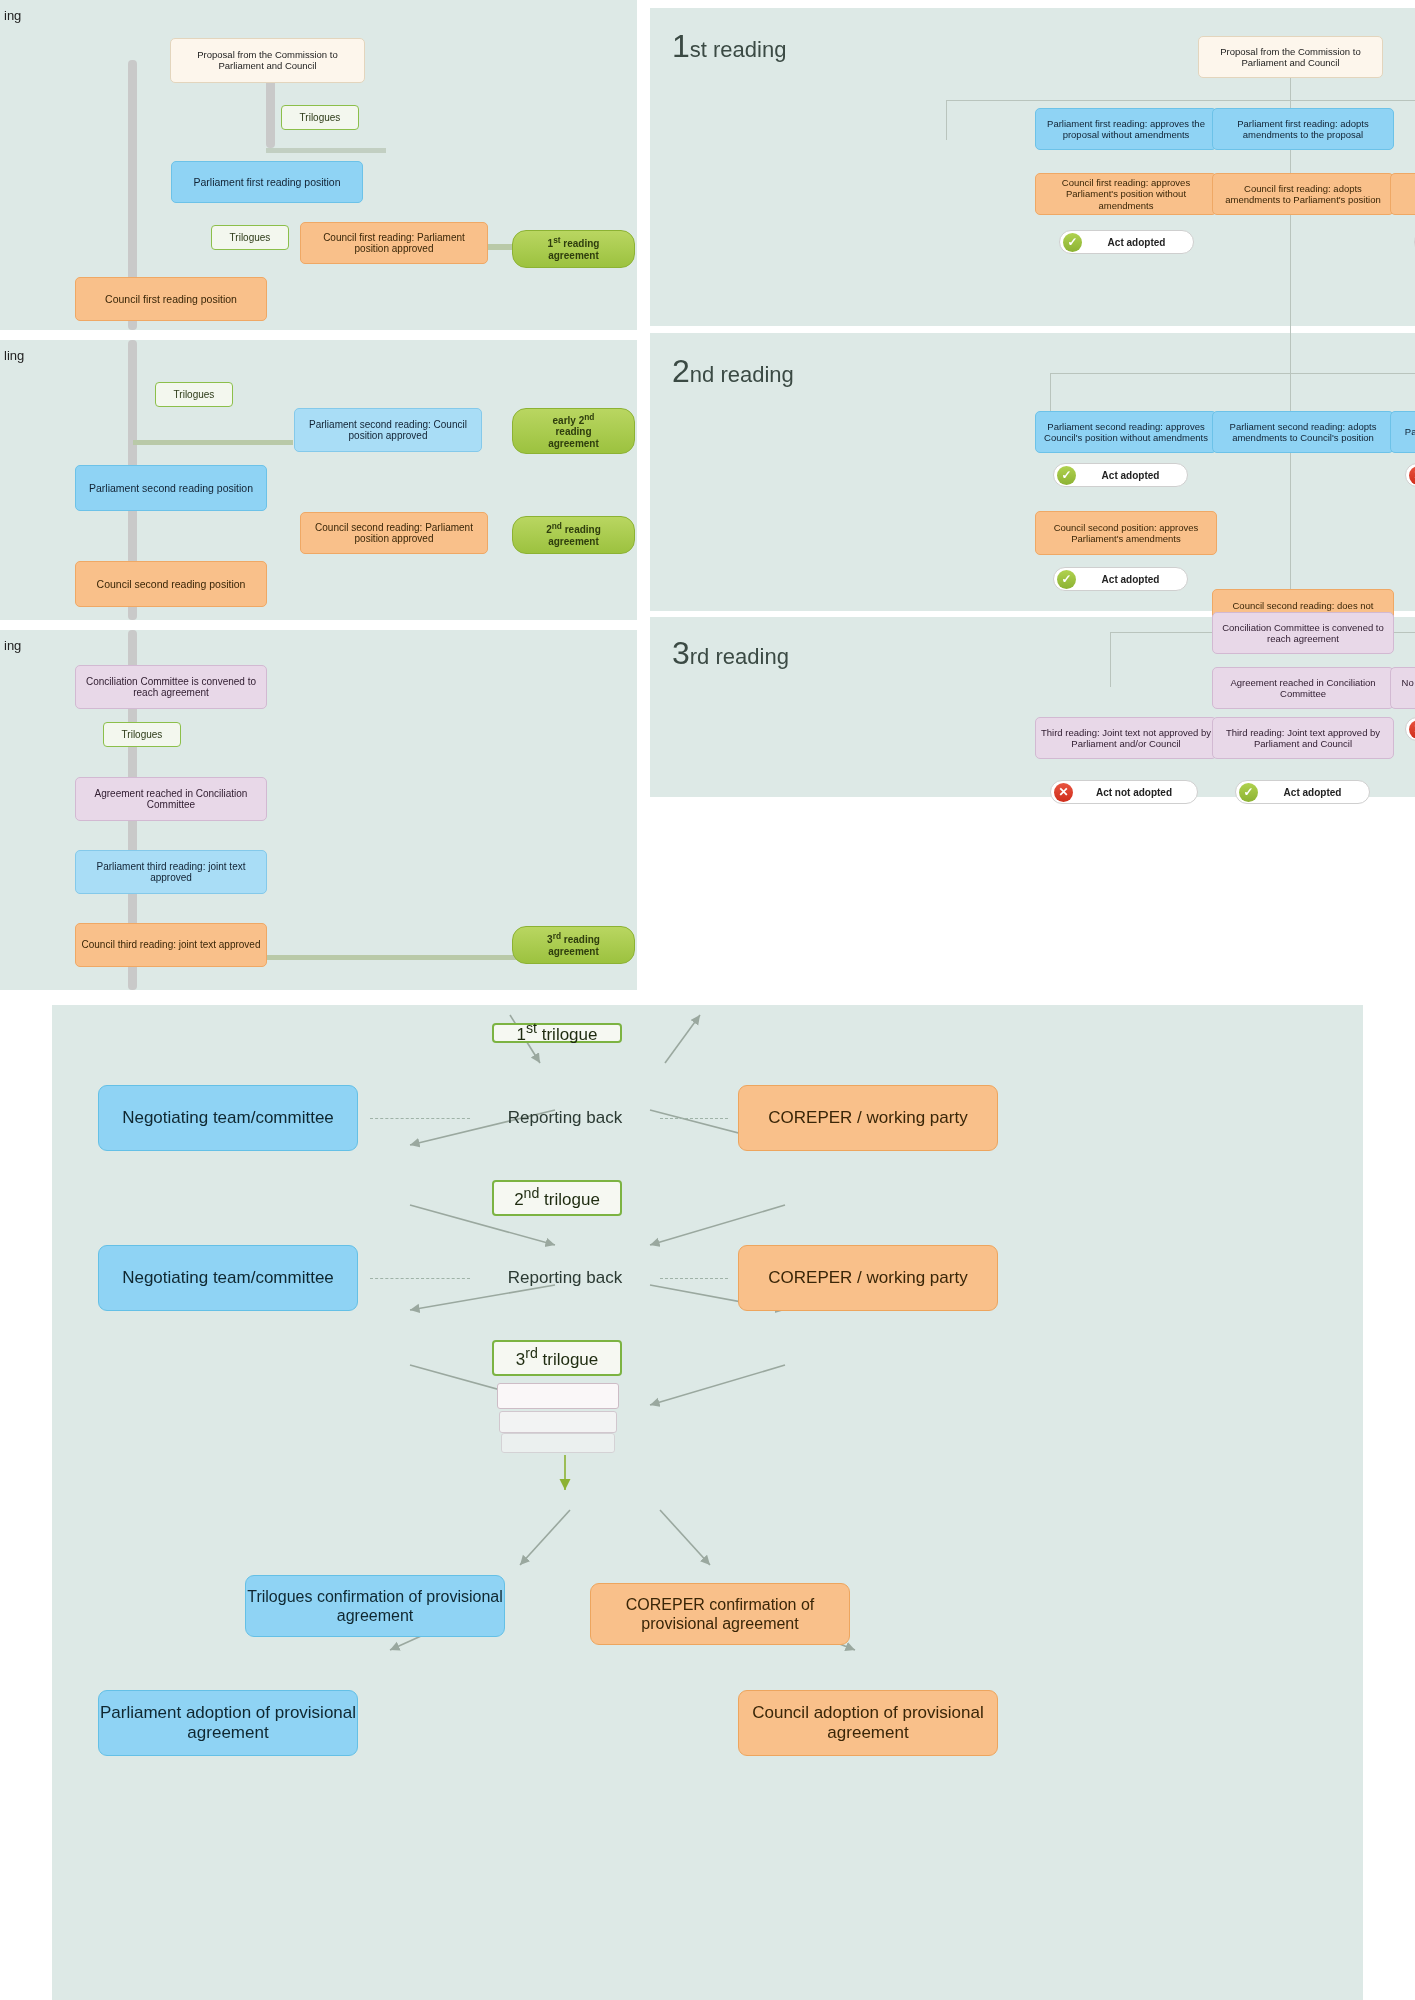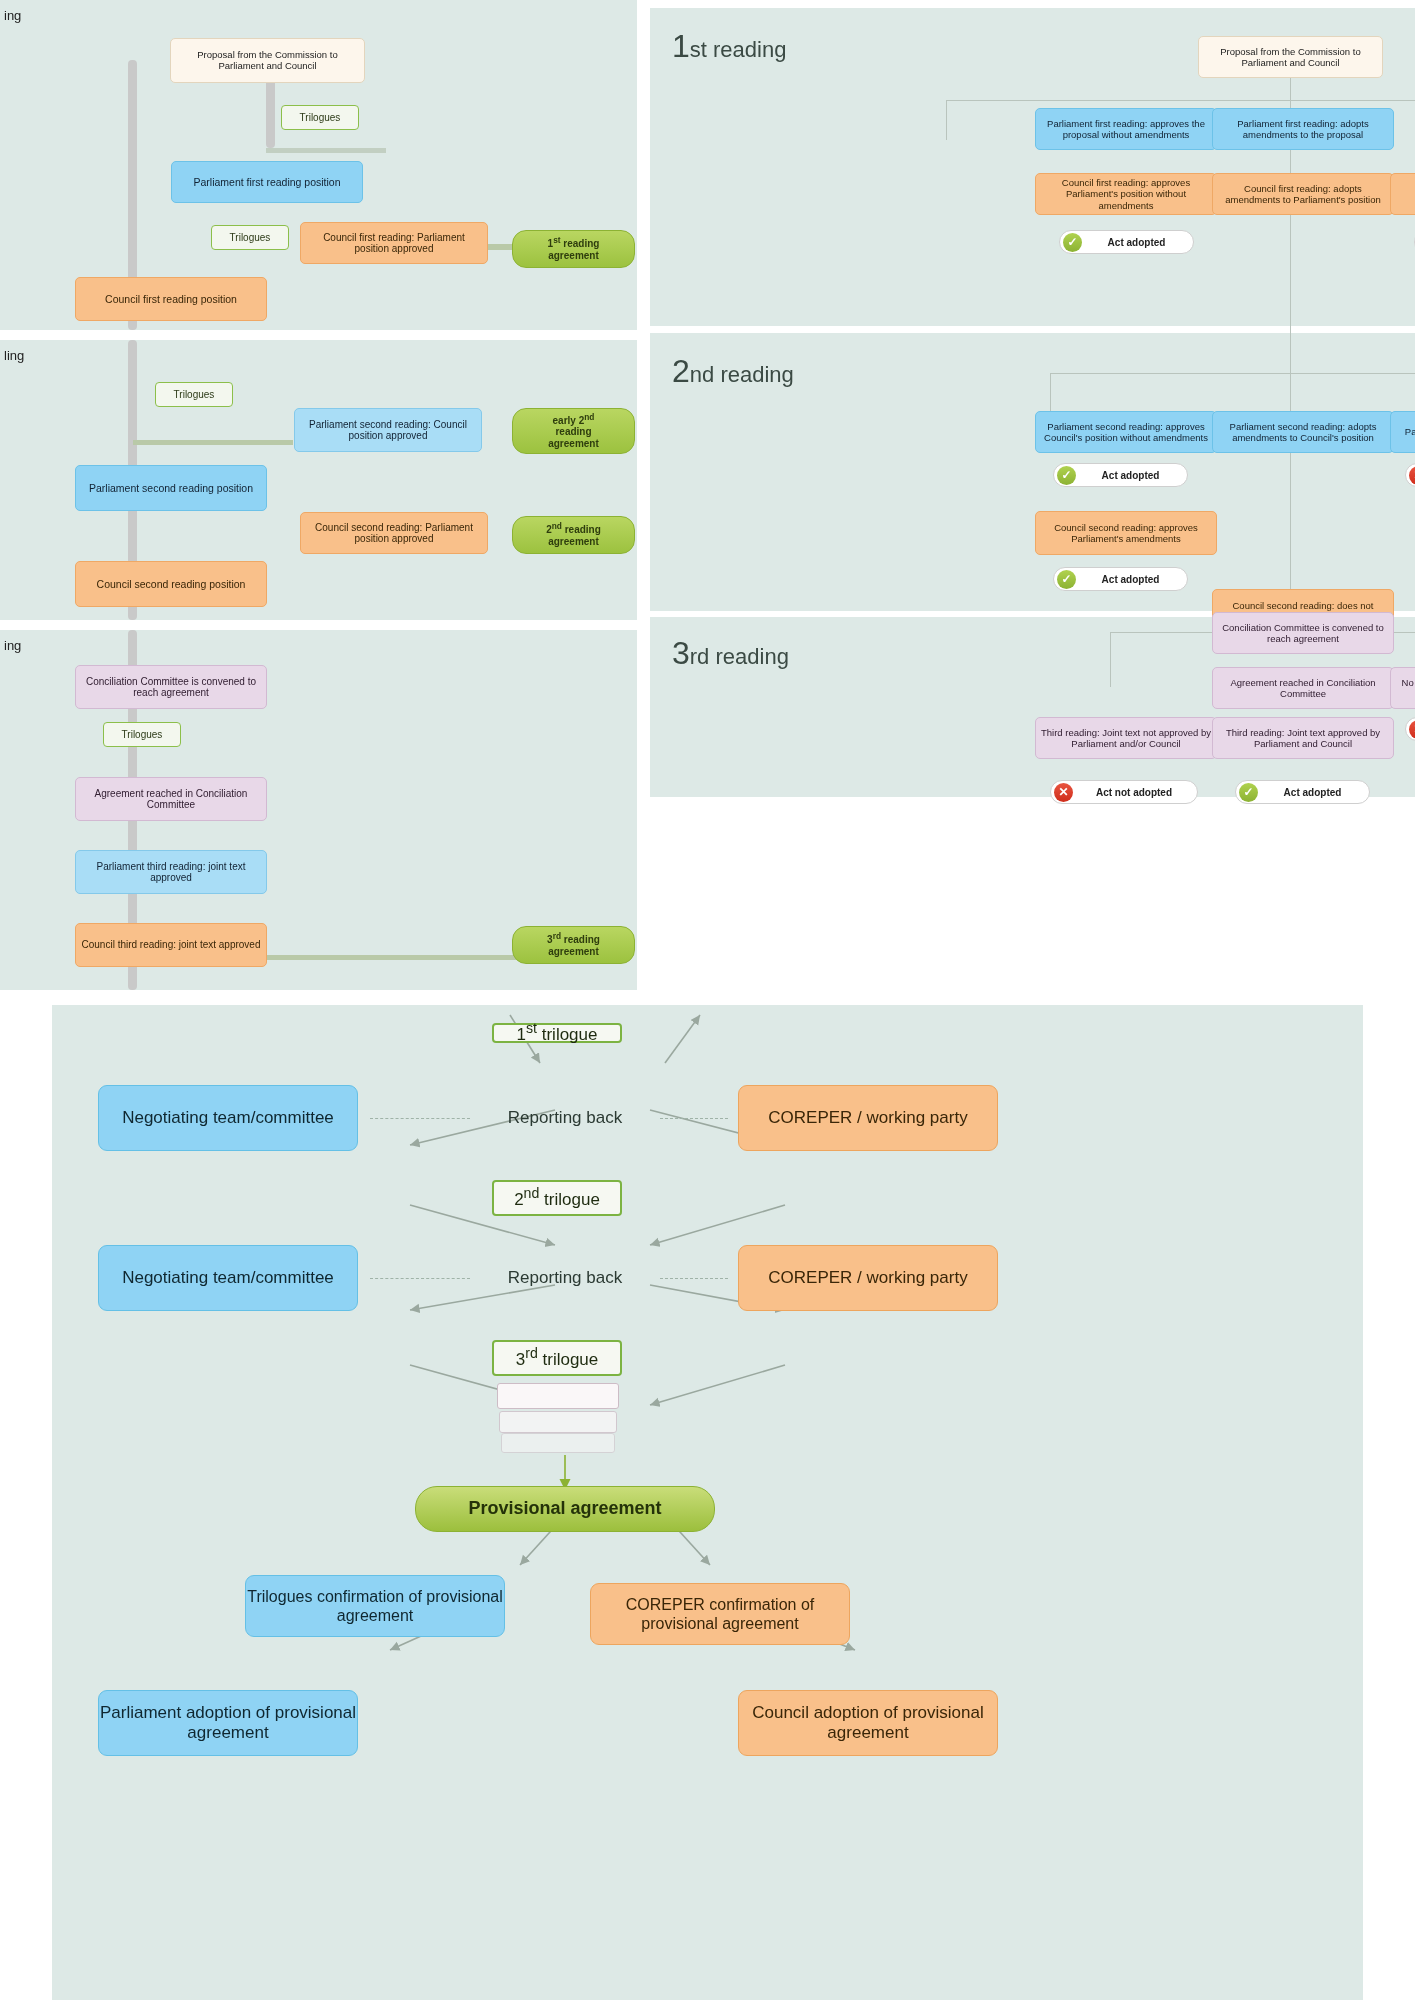--- a/index.html
+++ b/index.html
@@ -266,21 +266,21 @@
     <div class="adopted" style="left:403px;top:130px;width:135px;">
       <span class="circ circ-green">✓</span>
       <span class="lbl">Act adopted</span>
     </div>
     <div class="notadopted" style="left:755px;top:130px;width:148px;">
       <span class="circ circ-red">✕</span>
 
     </div>
 
     <div class="rbox b-orange" style="left:385px;top:178px;width:182px;height:44px;">
-      <span>Council second reading: approves Parliament's amendments</span>
+      <span>Council second position: approves Parliament's amendments</span>
     </div>
     <div class="rbox b-orange" style="left:562px;top:232px;width:182px;height:44px;margin-top:24px;">
       <span>Council second reading: does not approve all of Parliament's amendments</span>
     </div>
     <div class="adopted" style="left:403px;top:234px;width:135px;">
       <span class="circ circ-green">✓</span>
       <span class="lbl">Act adopted</span>
     </div>
 
   </div>
@@ -394,23 +394,20 @@
   <div class="dashed" style="left:650px;top:273px;width:68px;"></div>
 
   <div class="tbox t-trilogue" style="left:482px;top:335px;width:130px;height:36px;font-size:17px;">
     <span><span>3</span><sup>rd</sup> <span>trilogue</span></span>
   </div>
 
   <div class="tbox t-empty" style="left:487px;top:378px;width:122px;height:26px;"></div>
   <div class="tbox t-empty" style="left:489px;top:406px;width:118px;height:22px;opacity:.75;"></div>
   <div class="tbox t-empty" style="left:491px;top:428px;width:114px;height:20px;opacity:.5;"></div>
 
-  <div class="tbox t-prov" style="left:405px;top:481px;width:300px;height:46px;font-size:18px;">
-    <span>Provisional agreement</span>
-  </div>
 
   <div class="tbox t-blue" style="left:235px;top:570px;width:260px;height:62px;font-size:16px;">
     <span>Trilogues confirmation of provisional agreement</span>
   </div>
   <div class="tbox t-orange" style="left:580px;top:578px;width:260px;height:62px;font-size:16px;">
     <span>COREPER confirmation of provisional agreement</span>
   </div>
 
   <div class="tbox t-blue" style="left:88px;top:685px;width:260px;height:66px;font-size:17px;">
     <span>Parliament adoption of provisional agreement</span>

